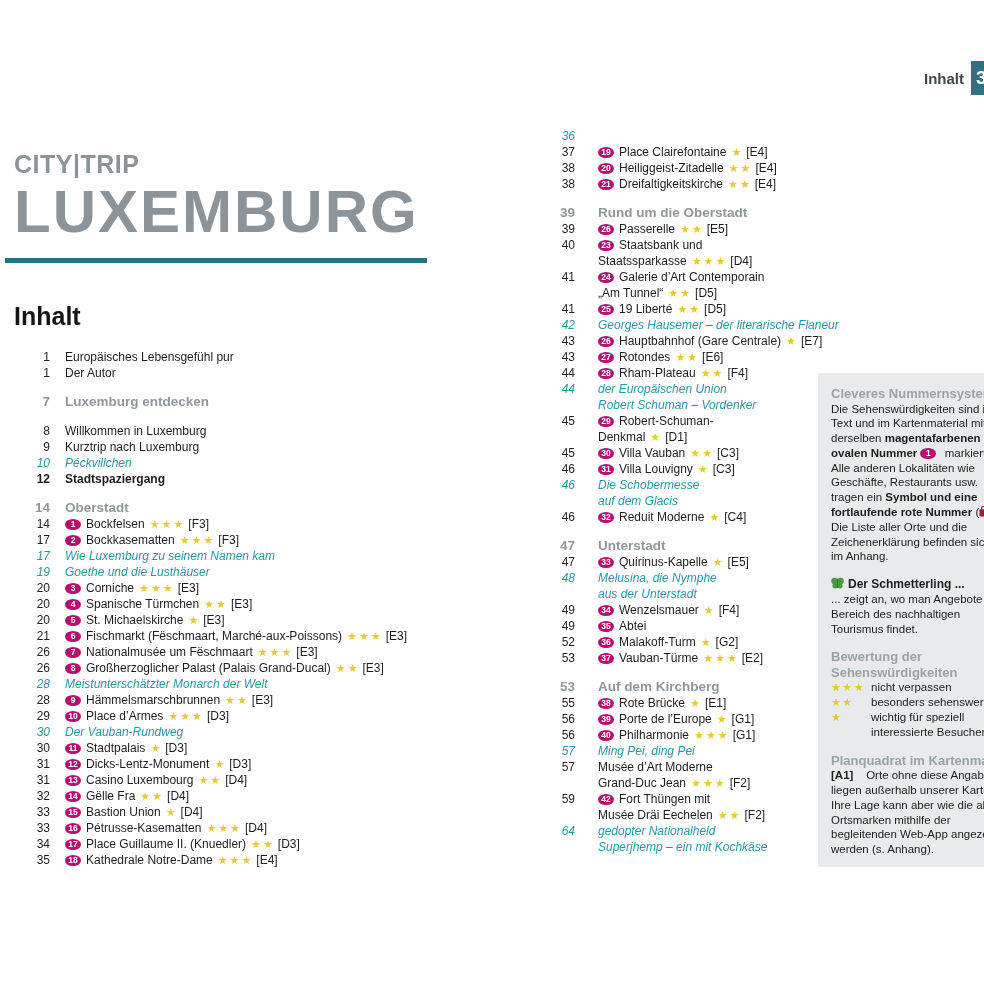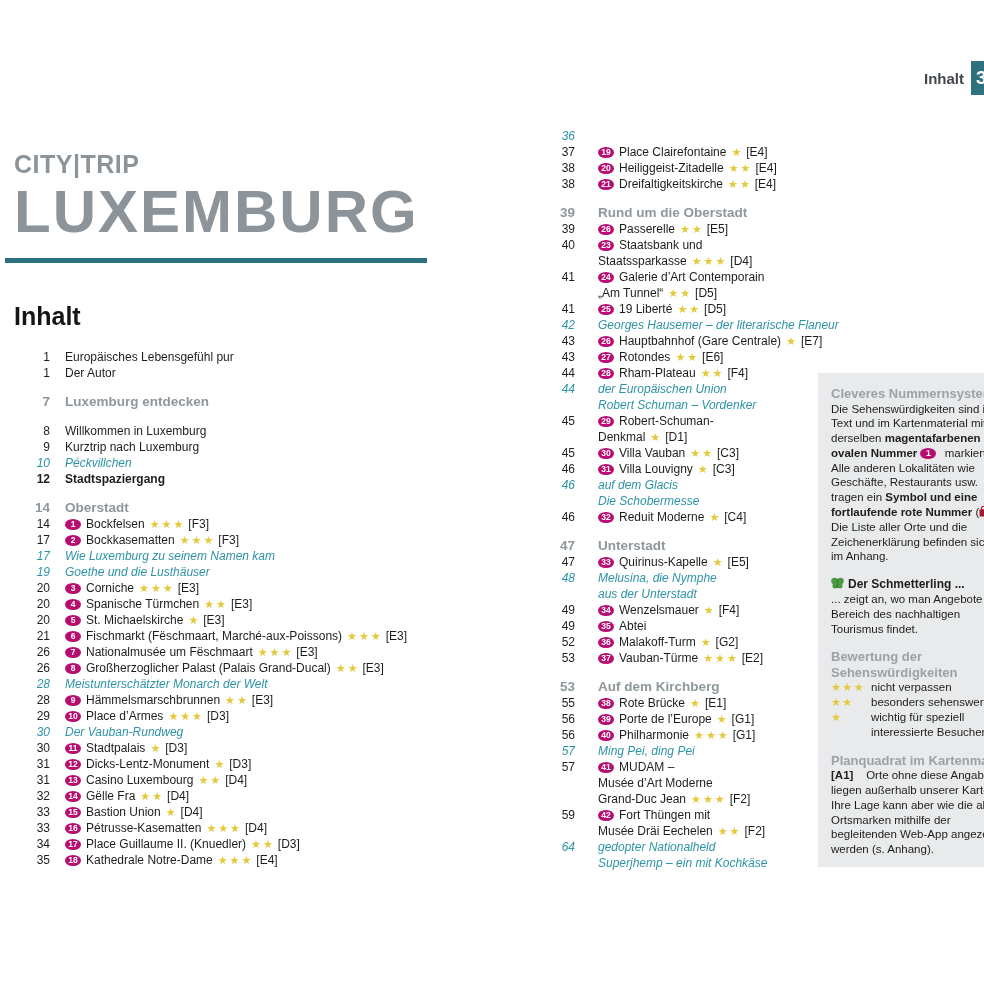--- a/index.html
+++ b/index.html
@@ -346,22 +346,22 @@
     </div>
     <div class="row poi">
       <span class="pg">46</span>
       <div class="txt">
         <div class="line"><span class="badge">31</span><span class="t">Villa Louvigny</span><span class="stars">★</span><span class="grid">[C3]</span></div>
       </div>
     </div>
     <div class="row italic">
       <span class="pg">46</span>
       <div class="txt">
+        <div class="line"><span class="t">Die Schobermesse</span></div>
         <div class="line"><span class="t">auf dem Glacis</span></div>
-        <div class="line"><span class="t">Die Schobermesse</span></div>
       </div>
     </div>
     <div class="row poi">
       <span class="pg">46</span>
       <div class="txt">
         <div class="line"><span class="badge">32</span><span class="t">Reduit Moderne</span><span class="stars">★</span><span class="grid">[C4]</span></div>
       </div>
     </div>
     <div class="row section gap">
       <span class="pg">47</span>
@@ -432,21 +432,20 @@
     </div>
     <div class="row italic">
       <span class="pg">57</span>
       <div class="txt">
         <div class="line"><span class="t">Ming Pei, ding Pei</span></div>
       </div>
     </div>
     <div class="row poi">
       <span class="pg">57</span>
       <div class="txt">
-        <div class="line"><span class="badge">41</span><span class="t">MUDAM –</span></div>
         <div class="line"><span class="t">Musée d’Art Moderne</span></div>
         <div class="line"><span class="t">Grand-Duc Jean</span><span class="stars">★★★</span><span class="grid">[F2]</span></div>
       </div>
     </div>
     <div class="row poi">
       <span class="pg">59</span>
       <div class="txt">
         <div class="line"><span class="badge">42</span><span class="t">Fort Thüngen mit</span></div>
         <div class="line"><span class="t">Musée Dräi Eechelen</span><span class="stars">★★</span><span class="grid">[F2]</span></div>
       </div>

